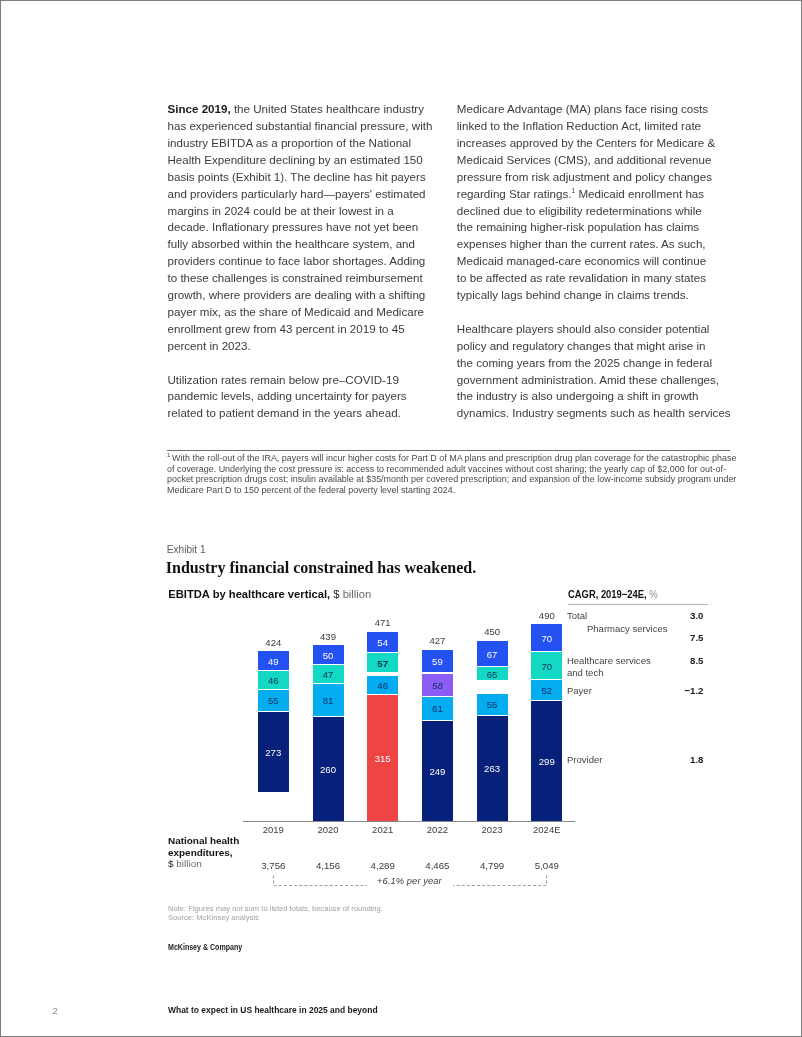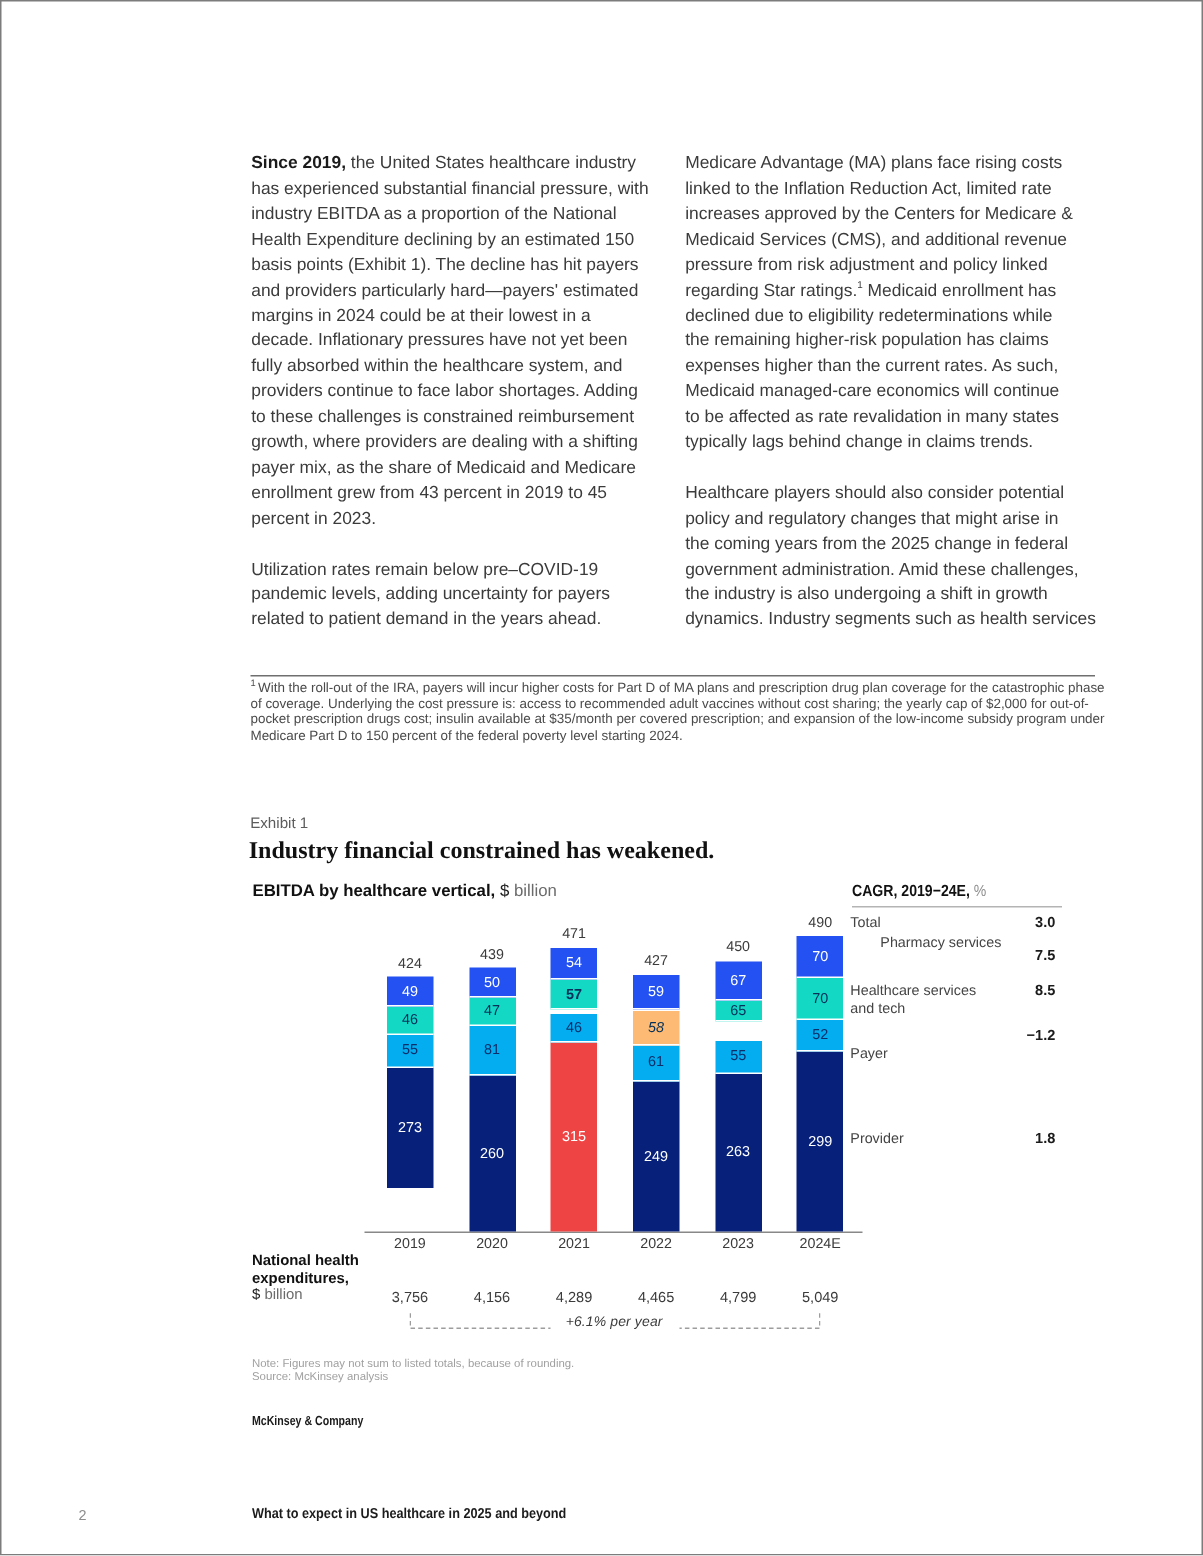--- a/index.html
+++ b/index.html
@@ -101,21 +101,21 @@
       <div class="gap"></div>
       <div class="ln">Utilization rates remain below pre–COVID-19</div>
       <div class="ln">pandemic levels, adding uncertainty for payers</div>
       <div class="ln">related to patient demand in the years ahead.</div>
     </div>
   <div class="col right" id="col-right">
       <div class="ln">Medicare Advantage (MA) plans face rising costs</div>
       <div class="ln">linked to the Inflation Reduction Act, limited rate</div>
       <div class="ln">increases approved by the Centers for Medicare &amp;</div>
       <div class="ln">Medicaid Services (CMS), and additional revenue</div>
-      <div class="ln">pressure from risk adjustment and policy linked</div>
+      <div class="ln">pressure from risk adjustment and policy changes</div>
       <div class="ln">regarding Star ratings.<sup>1</sup> Medicaid enrollment has</div>
       <div class="ln">declined due to eligibility redeterminations while</div>
       <div class="ln">the remaining higher-risk population has claims</div>
       <div class="ln">expenses higher than the current rates. As such,</div>
       <div class="ln">Medicaid managed-care economics will continue</div>
       <div class="ln">to be affected as rate revalidation in many states</div>
       <div class="ln">typically lags behind change in claims trends.</div>
       <div class="gap"></div>
       <div class="ln">Healthcare players should also consider potential</div>
       <div class="ln">policy and regulatory changes that might arise in</div>
@@ -180,21 +180,21 @@
         <span style="color: rgb(255, 255, 255);">54</span>
       </div>
       <div class="total" style="left: 361.7px; top: 617.372px;">471</div>
       <div class="xlab" style="left: 355.7px;">2021</div>
       <div class="seg" style="left: 421.9px; top: 721.201px; height: 99.7992px; background: rgb(7, 33, 122);">
         <span style="color: rgb(255, 255, 255);">249</span>
       </div>
       <div class="seg" style="left: 421.9px; top: 696.752px; height: 24.4488px; background: rgb(3, 173, 239); border-bottom: 1.4px solid rgb(255, 255, 255);">
         <span style="color: rgb(11, 47, 107);">61</span>
       </div>
-      <div class="seg" style="left: 421.9px; top: 673.506px; height: 23.2464px; background: #fdba74; border-bottom: 1.4px solid rgb(255, 255, 255); font-style: italic;">
+      <div class="seg" style="left: 421.9px; top: 673.506px; height: 23.2464px; background: #8b5cf6; border-bottom: 1.4px solid rgb(255, 255, 255); font-style: italic;">
         <span style="color: rgb(5, 48, 90);">58</span>
       </div>
       <div class="seg" style="left: 421.9px; top: 649.858px; height: 23.6472px; background: rgb(35, 81, 242); border-bottom: 1.4px solid rgb(255, 255, 255);">
         <span style="color: rgb(255, 255, 255);">59</span>
       </div>
       <div class="total" style="left: 416.4px; top: 635.408px;">427</div>
       <div class="xlab" style="left: 410.4px;">2022</div>
       <div class="seg" style="left: 476.6px; top: 715.59px; height: 105.41px; background: rgb(7, 33, 122);">
         <span style="color: rgb(255, 255, 255);">263</span>
       </div>
@@ -227,21 +227,21 @@
 
   <div class="cagr-head"><b>CAGR, 2019−24E,</b><span class="light"> %</span></div>
   <div class="cagr-rule"></div>
   <div id="legend">
       <div class="lg-name" style="top: 609.89px;">Total</div>
       <div class="lg-val" style="top: 609.89px;">3.0</div>
       <div class="lg-name" style="top: 623px; padding-left: 20px;">Pharmacy services</div>
       <div class="lg-val" style="top: 632.49px;">7.5</div>
       <div class="lg-name" style="top: 655.49px;">Healthcare services and tech</div>
       <div class="lg-val" style="top: 655.49px;">8.5</div>
-      <div class="lg-name" style="top: 684.69px; margin-top: 12px;">Payer</div>
+      <div class="lg-name" style="top: 684.69px;">Payer</div>
       <div class="lg-val" style="top: 684.69px;">−1.2</div>
       <div class="lg-name" style="top: 754.09px;">Provider</div>
       <div class="lg-val" style="top: 754.09px;">1.8</div>
     </div>
 
   <div class="nhe-label" id="nhe-label"><div><b>National health</b></div><div><b>expenditures,</b></div><div><span class="sym">$ </span><span>billion</span></div></div>
   <div id="nhe-values">
       <div class="nhe-val" style="left: 246.3px;">3,756</div>
       <div class="nhe-val" style="left: 301px;">4,156</div>
       <div class="nhe-val" style="left: 355.7px;">4,289</div>

